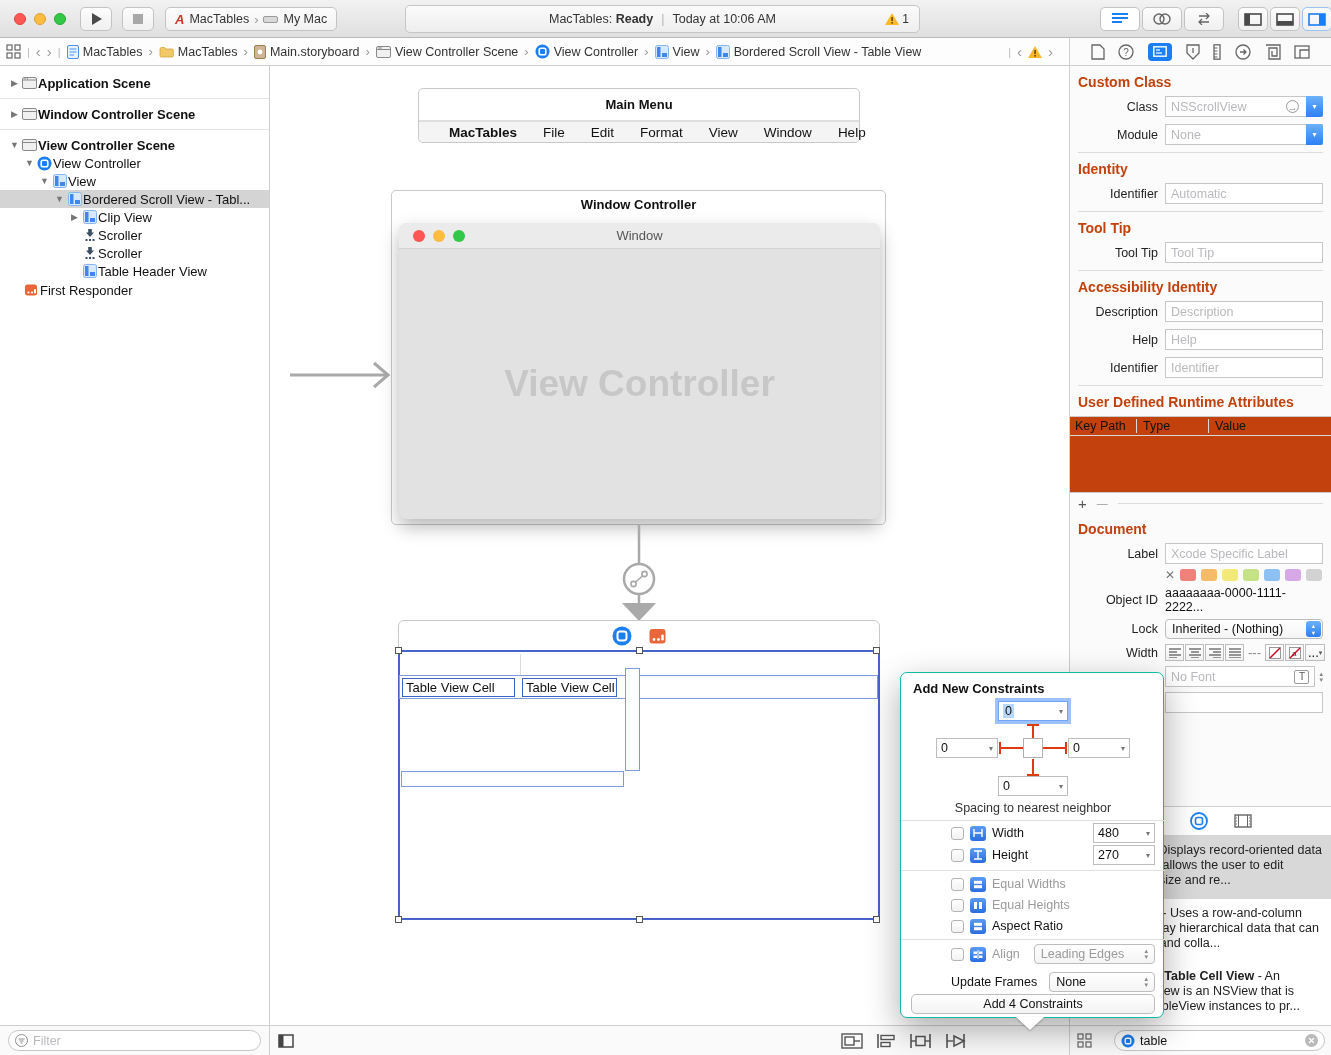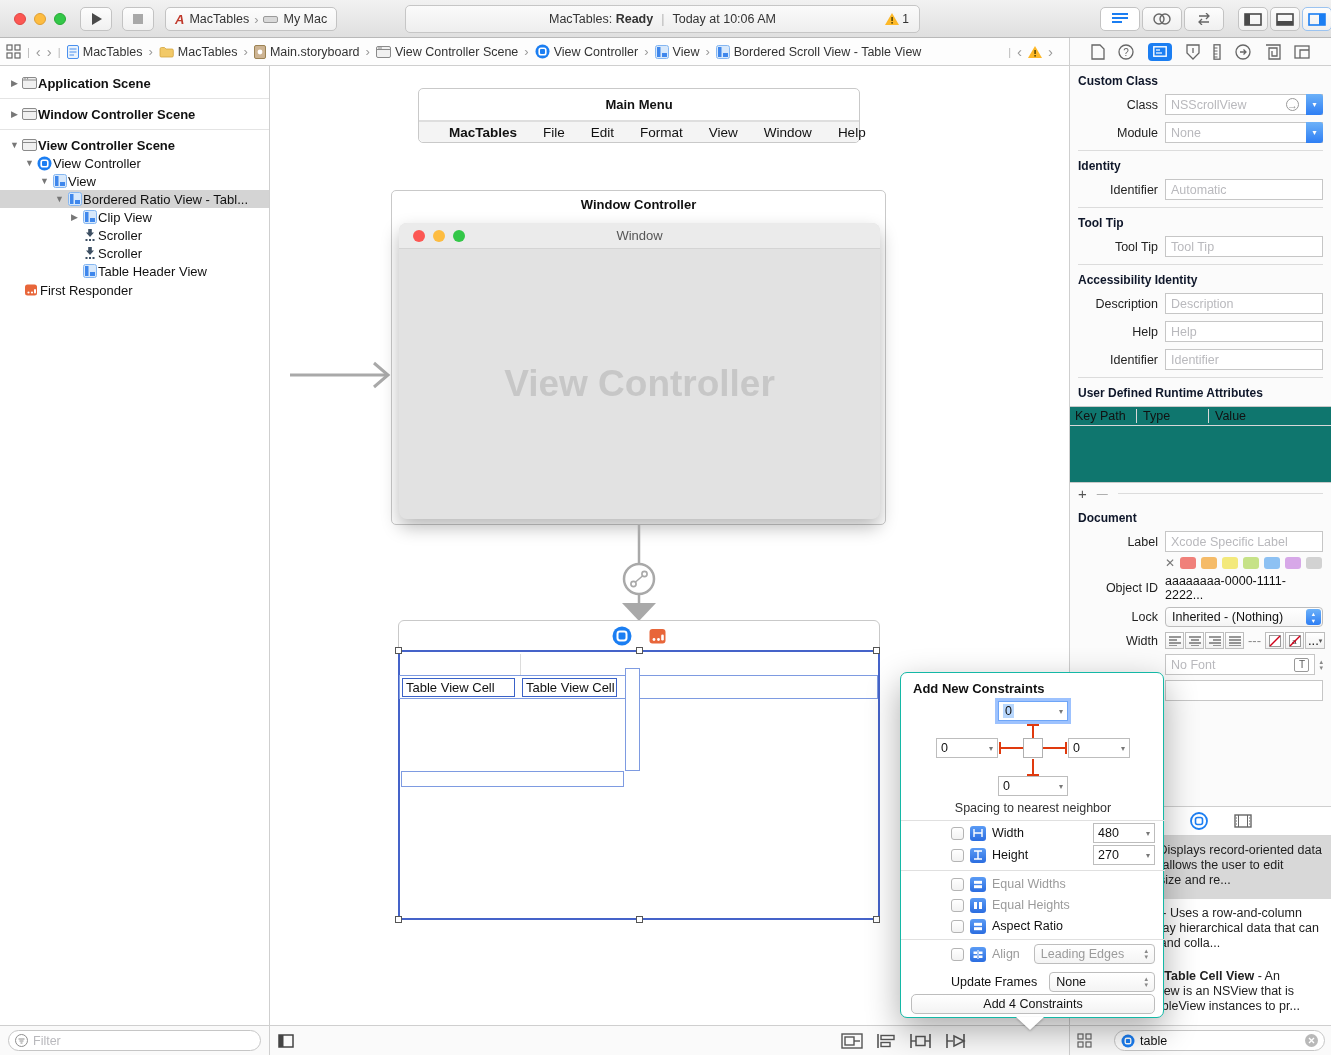--- a/index.html
+++ b/index.html
@@ -29,21 +29,21 @@
   .trow.sel{background:#d4d4d4;}
   .disc{width:13px;text-align:center;color:#777;font-size:9px;flex:none;}
   .ticon{width:17px;display:flex;justify-content:center;flex:none;}
   .tdiv{border-top:1px solid #e4e4e4;margin:6px 0;}
   .bold{font-weight:bold;}
   
   .card{background:#fff;border:1px solid #c9c9c9;border-radius:5px;}
   .cardtitle{font-weight:bold;text-align:center;}
   .menurow{background:#f4f4f4;border-top:1px solid #dedede;display:flex;align-items:center;font-size:13.5px;border-radius:0 0 5px 5px;}
   
-  .hdr{font-weight:bold;font-size:12px;color:#0f172a;margin:8px 0 6px 0;}
+  .hdr{font-weight:bold;font-size:14px;color:#c2410c;margin:8px 0 6px 0;}
   .irow{display:flex;align-items:center;margin:0 0 7px 0;}
   .ilabel{width:80px;text-align:right;margin-right:7px;font-size:12.5px;color:#222;flex:none;}
   .ifield{flex:1;height:21px;border:1px solid #c6c6c6;background:#fff;display:flex;align-items:center;padding:0 5px;font-size:12.5px;position:relative;}
   .ph{color:#b9b9bd;}
   .bluecap{position:absolute;right:-1px;top:-1px;width:17px;height:21px;background:linear-gradient(#6cb1f8,#2e7ef4);border-radius:0 3px 3px 0;display:flex;align-items:center;justify-content:center;color:#fff;font-size:8px;}
   .circarrow{margin-left:auto;color:#9a9a9a;font-size:11px;border:1px solid #9a9a9a;border-radius:50%;width:13px;height:13px;line-height:12px;text-align:center;flex:none;}
   .secdiv{border-top:1px solid #dcdcdc;margin:4px 0 0 0;}
   .combo{height:20px;border:1px solid #bdbdbd;background:#fff;display:flex;align-items:center;padding:0 4px;font-size:12.5px;position:relative;}
   .combo .arr{margin-left:auto;color:#777;font-size:8px;}
   .popup{height:20px;border:1px solid #bdbdbd;border-radius:4px;background:linear-gradient(#fff,#f4f4f4);display:flex;align-items:center;padding:0 6px;font-size:12.5px;position:relative;}
@@ -292,21 +292,21 @@
     </div>
     <div class="trow sel" style="padding-left:53px;">
       <span class="disc">▼</span>
       <span class="ticon">
           <svg width="14" height="14">
             <rect x="0.5" y="0.5" width="13" height="13" rx="2" fill="#d7e8fb" stroke="#85b6f1"></rect>
             <rect x="2" y="2" width="3.5" height="10" fill="#3f87ec"></rect>
             <rect x="7" y="8" width="5" height="4" fill="#3f87ec"></rect>
           </svg>
         </span>
-      <span>Bordered Ratio View - Tabl...</span>
+      <span>Bordered Scroll View - Tabl...</span>
     </div>
     <div class="trow" style="padding-left:68px;">
       <span class="disc">▶</span>
       <span class="ticon">
           <svg width="14" height="14">
             <rect x="0.5" y="0.5" width="13" height="13" rx="2" fill="#d7e8fb" stroke="#85b6f1"></rect>
             <rect x="2" y="2" width="3.5" height="10" fill="#3f87ec"></rect>
             <rect x="7" y="8" width="5" height="4" fill="#3f87ec"></rect>
           </svg>
         </span>
@@ -563,21 +563,21 @@
       </div>
       <div class="irow">
         <span class="ilabel">Identifier</span>
         <span class="ifield">
             <span class="ph">Identifier</span>
           </span>
       </div>
       <div class="secdiv"></div>
       <div class="hdr">User Defined Runtime Attributes</div>
     </div>
-    <div style="border-top:1px solid #c9c9c9;border-bottom:1px solid #c9c9c9;background:#0f766e;">
+    <div style="border-top:1px solid #c9c9c9;border-bottom:1px solid #c9c9c9;background:#c2410c;">
       <div style="display:flex;height:19px;align-items:center;border-bottom:1px solid #d8d8d8;font-size:12.5px;">
         <span style="width:66px;padding-left:5px;">Key Path</span>
         <span style="width:72px;padding-left:6px;border-left:1px solid #d8d8d8;">Type</span>
         <span style="flex:1;padding-left:6px;border-left:1px solid #d8d8d8;">Value</span>
       </div>
       <div style="height:56px;"></div>
     </div>
     <div style="display:flex;align-items:center;height:20px;padding:0 8px;gap:10px;color:#555;">
       <span style="font-size:15px;">+</span>
       <span style="font-size:11px;color:#999;">—</span>

